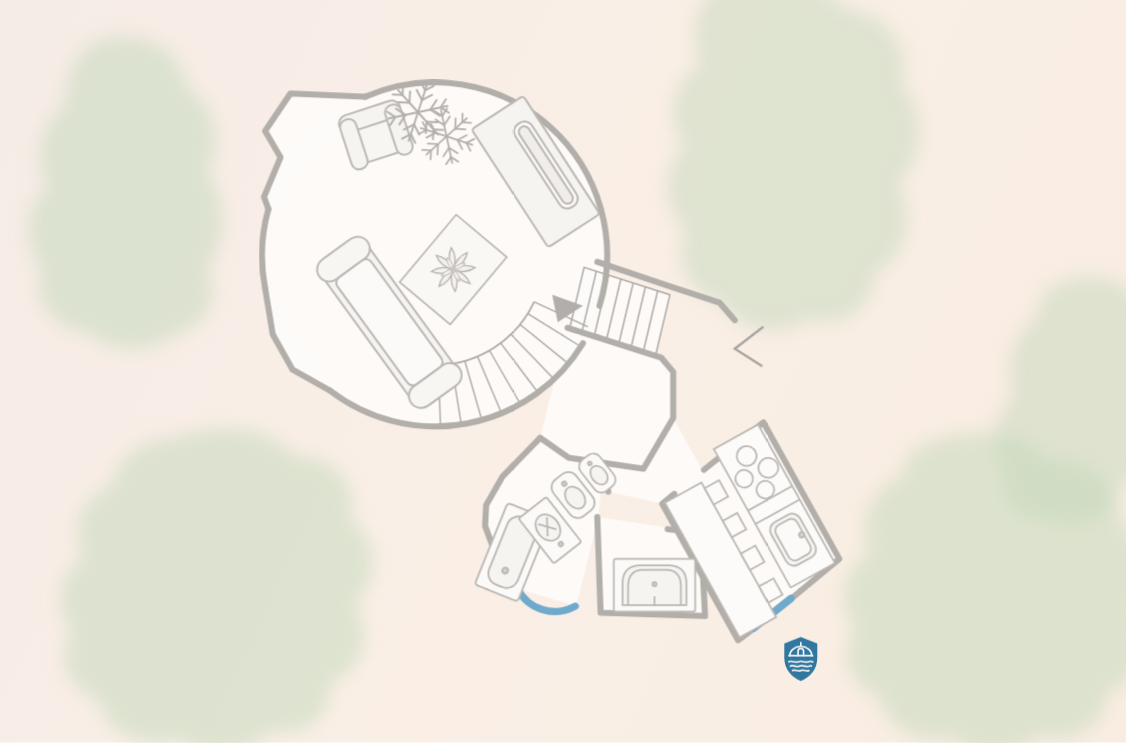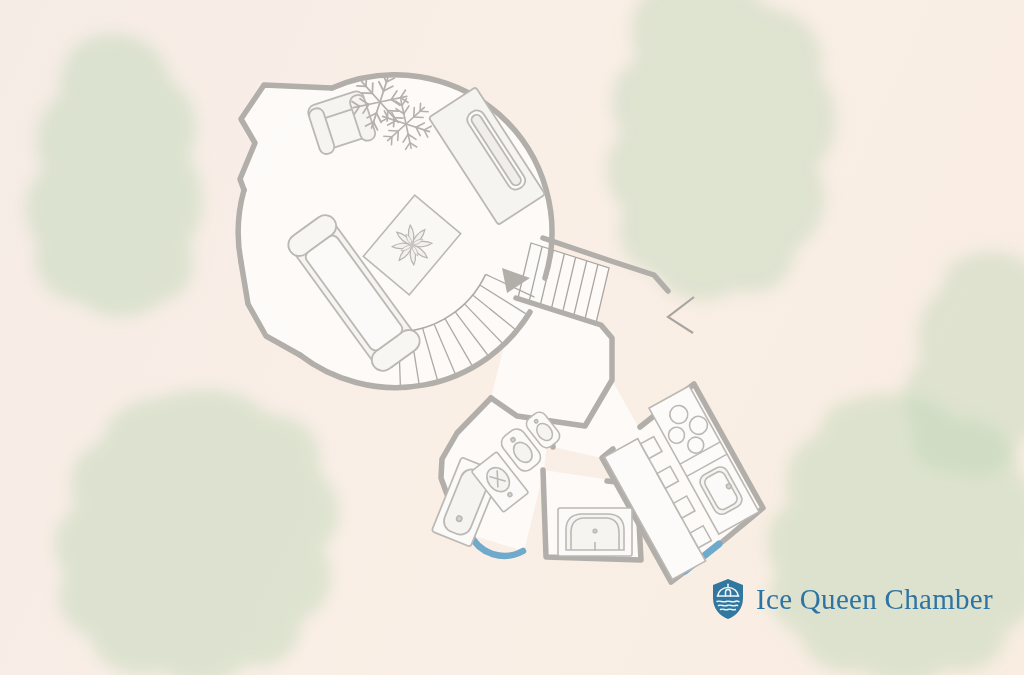--- a/index.html
+++ b/index.html
@@ -225,14 +225,13 @@
     <g stroke="#f3f6f8" stroke-width="1.5" fill="none" stroke-linecap="round">
       <line x1="18" y1="9.5" x2="18" y2="6.2"></line>
       <path d="M8 18 A10 8.5 0 0 1 28 18"></path>
       <line x1="7.2" y1="18" x2="28.8" y2="18"></line>
       <path d="M15.5 18 V14 A2.5 2.6 0 0 1 20.5 14 V18"></path>
       <path d="M7 23.5 C10 22 13 25 16 23.5 C19 22 22 25 25 23.5 C26.5 22.8 28 23.2 29 23.7"></path>
       <path d="M8.5 27.5 C11 26 14 29 17 27.5 C20 26 23 29 25.5 27.5 C26.4 27 27 27.2 27.6 27.5"></path>
       <path d="M10.5 31.5 C13 30 15.5 33 18 31.5 C20.5 30 23 33 25.4 31.5"></path>
     </g>
   </svg>
-  <span class="logo-text">Ice Queen Chamber</span>
 </div>
 
 </body></html>

